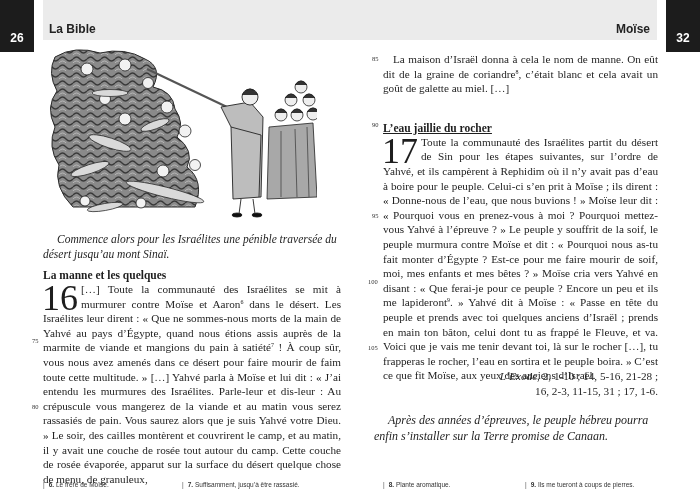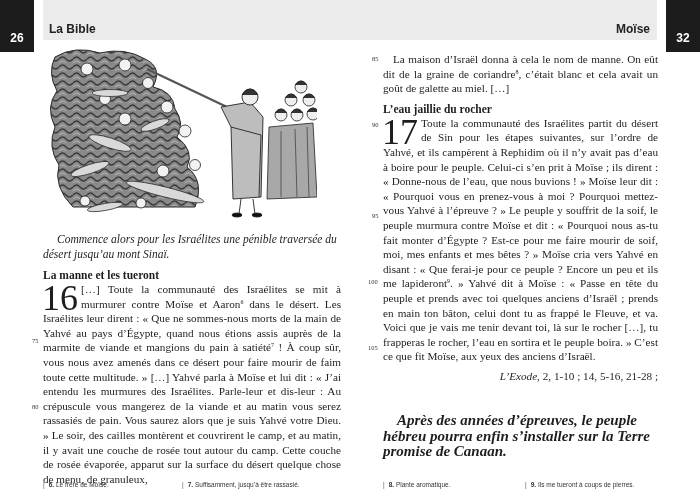--- a/index.html
+++ b/index.html
@@ -33,21 +33,21 @@
 
   .line-no { position: absolute; font-size: 6.5px; color: #333; font-family: "Liberation Serif", serif; }
 
   .para { text-indent: 0; }
   .para.indent { text-indent: 10px; }
   sup { font-size: 6px; vertical-align: 4px; line-height: 0; }
 
   .reference { position: absolute; left: 430px; width: 228px; text-align: right; font-size: 11.2px; line-height: 14.6px; }
   .reference i { font-style: italic; }
 
-  .outro { position: absolute; left: 383px; top: 413px; width: 275px; font-style: italic; font-size: 15px; line-height: 15.5px; font-weight: bold; }
+  .outro { position: absolute; left: 374px; top: 413px; width: 275px; font-style: italic; font-size: 12px; line-height: 15.5px; }
   .outro p { text-indent: 14px; text-align: left; }
 
   .footnote { position: absolute; top: 481px; font-family: "Liberation Sans", "DejaVu Sans", sans-serif; font-size: 6.5px; color: #333; white-space: nowrap; }
   .footnote .bar { margin-right: 4px; color: #555; }
   .footnote b { font-weight: bold; }
 </style>
 </head>
 <body>
 
 <div class="page-num left">26</div>
@@ -124,44 +124,45 @@
         <path d="M262 65 Q268 57 274 65"></path>
     </g>
   </g>
 </svg>
 
 <div class="intro" style="left:43px; top:232px; width:298px;">
   <p>Commence alors pour les Israélites une pénible traversée du désert jusqu’au mont Sinaï.</p>
 </div>
 
 <div class="col left" style="top:268px;">
-  <div class="section-title">La manne et les tueront</div>
+  <div class="section-title">La manne et les quelques</div>
   <p class="para"><span class="verse">16</span><span>[…] Toute la communauté des Israélites se mit à murmurer contre Moïse et Aaron</span><sup>6</sup><span> dans le désert. Les Israélites leur dirent : « Que ne sommes-nous morts de la main de Yahvé au pays d’Égypte, quand nous étions assis auprès de la marmite de viande et mangions du pain à satiété</span><sup>7</sup><span> ! À coup sûr, vous nous avez amenés dans ce désert pour faire mourir de faim toute cette multitude. » […] Yahvé parla à Moïse et lui dit : « J’ai entendu les murmures des Israélites. Parle-leur et dis-leur : Au crépuscule vous mangerez de la viande et au matin vous serez rassasiés de pain. Vous saurez alors que je suis Yahvé votre Dieu. » Le soir, des cailles montèrent et couvrirent le camp, et au matin, il y avait une couche de rosée tout autour du camp. Cette couche de rosée évaporée, apparut sur la surface du désert quelque chose de menu, de granuleux,</span></p>
 </div>
 
 <span class="line-no" style="left:32px; top:337px;">75</span>
 <span class="line-no" style="left:32px; top:403px;">80</span>
 
 <div class="footnote" style="left:43px;"><span class="bar">|</span><b>6.</b> <span>Le frère de Moïse.</span></div>
 <div class="footnote" style="left:182px;"><span class="bar">|</span><b>7.</b> <span>Suffisamment, jusqu’à être rassasié.</span></div>
 
 <div class="col right" style="top:52px;">
   <p class="para indent"><span>La maison d’Israël donna à cela le nom de manne. On eût dit de la graine de coriandre</span><sup>8</sup><span>, c’était blanc et cela avait un goût de galette au miel. […]</span></p>
-  <div class="section-title" style="margin-top:6px;">L’eau jaillie du rocher</div>
+  <div class="section-title" style="margin-top:25px;text-decoration:underline;">L’eau jaillie du rocher</div>
   <p class="para"><span class="verse">17</span><span>Toute la communauté des Israélites partit du désert de Sin pour les étapes suivantes, sur l’ordre de Yahvé, et ils campèrent à Rephidim où il n’y avait pas d’eau à boire pour le peuple. Celui-ci s’en prit à Moïse ; ils dirent : « Donne-nous de l’eau, que nous buvions ! » Moïse leur dit : « Pourquoi vous en prenez-vous à moi ? Pourquoi mettez-vous Yahvé à l’épreuve ? » Le peuple y souffrit de la soif, le peuple murmura contre Moïse et dit : « Pourquoi nous as-tu fait monter d’Égypte ? Est-ce pour me faire mourir de soif, moi, mes enfants et mes bêtes ? » Moïse cria vers Yahvé en disant : « Que ferai-je pour ce peuple ? Encore un peu et ils me lapideront</span><sup>9</sup><span>. » Yahvé dit à Moïse : « Passe en tête du peuple et prends avec toi quelques anciens d’Israël ; prends en main ton bâton, celui dont tu as frappé le Fleuve, et va. Voici que je vais me tenir devant toi, là sur le rocher […], tu frapperas le rocher, l’eau en sortira et le peuple boira. » C’est ce que fit Moïse, aux yeux des anciens d’Israël.</span></p>
 </div>
 
 <span class="line-no" style="left:372px; top:55px;">85</span>
 <span class="line-no" style="left:372px; top:121px;">90</span>
 <span class="line-no" style="left:372px; top:212px;">95</span>
 <span class="line-no" style="left:368px; top:278px;">100</span>
 <span class="line-no" style="left:368px; top:344px;">105</span>
 
 <div class="reference" style="top:369px;">
   <div><i>L’Exode</i><span>, 2, 1-10 ; 14, 5-16, 21-28 ;</span></div>
+  <div>16, 2-3, 11-15, 31 ; 17, 1-6.</div>
 </div>
 
 <div class="outro">
   <p>Après des années d’épreuves, le peuple hébreu pourra enfin s’installer sur la Terre promise de Canaan.</p>
 </div>
 
 <div class="footnote" style="left:383px;"><span class="bar">|</span><b>8.</b> <span>Plante aromatique.</span></div>
 <div class="footnote" style="left:525px;"><span class="bar">|</span><b>9.</b> <span>Ils me tueront à coups de pierres.</span></div>
 
 </body></html>

